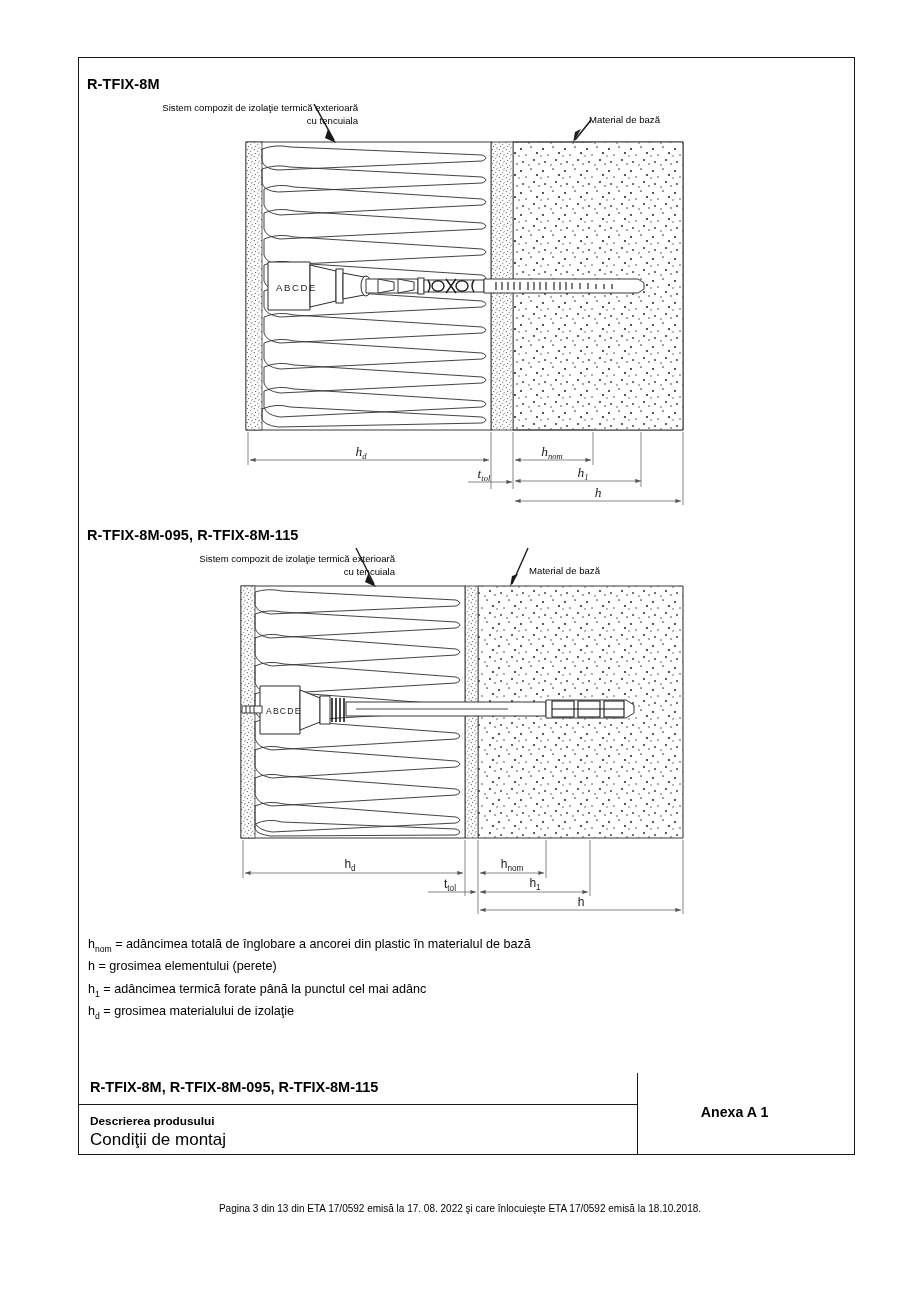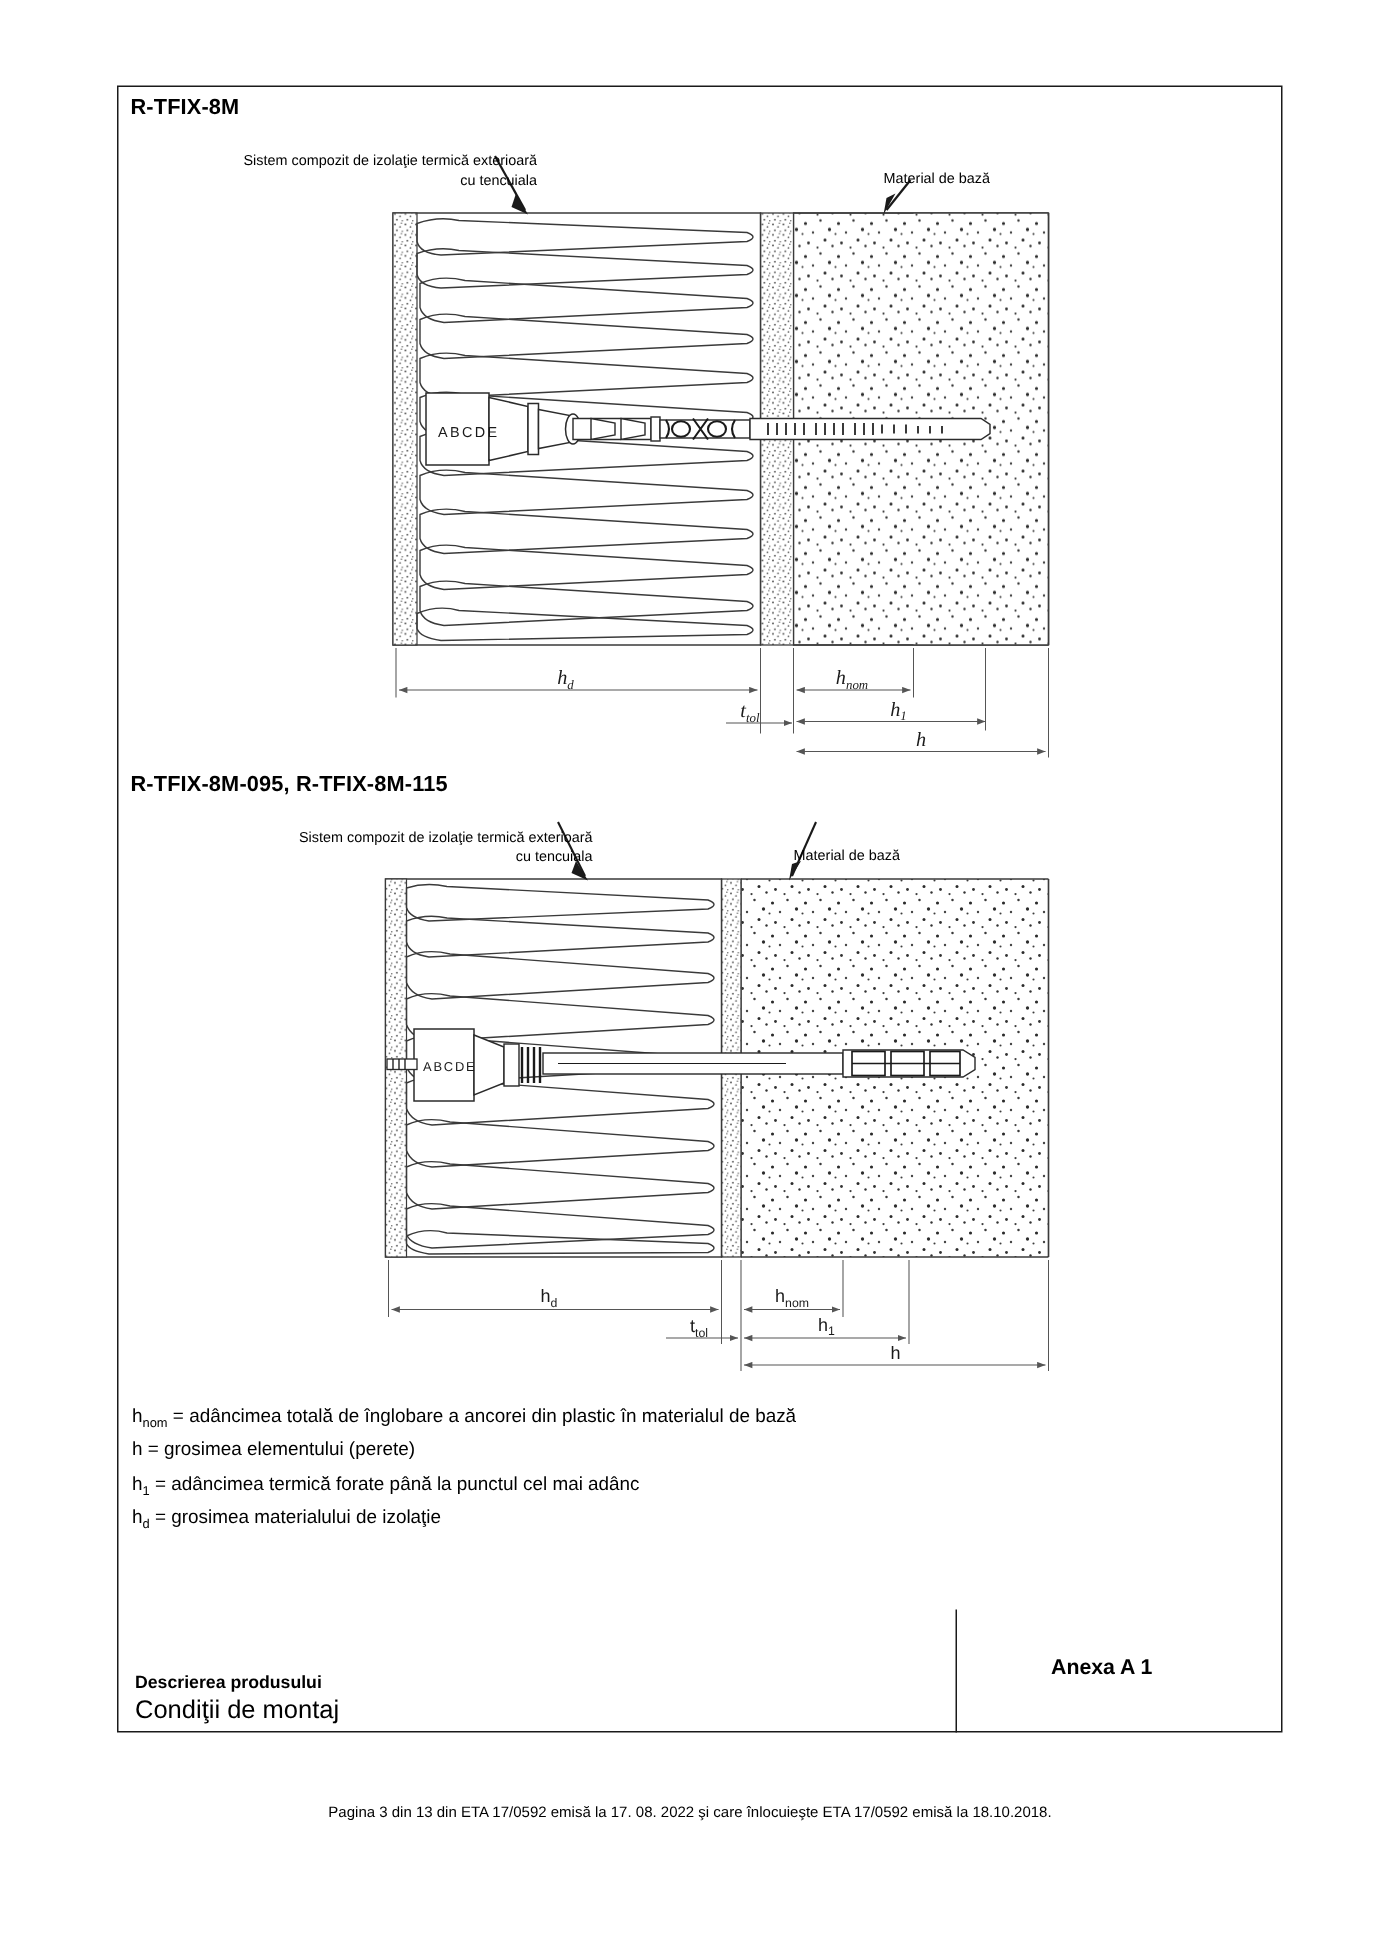--- a/index.html
+++ b/index.html
@@ -23,39 +23,40 @@
     box-sizing: border-box;
   }
 
   
   .sec-title {
     position: absolute;
     font-size: 14.5px;
     font-weight: bold;
     letter-spacing: 0.1px;
     white-space: nowrap;
+    margin-top: 12px;
   }
   #sec-title-1 { left: 87px; top: 64px; }
   #sec-title-2 { left: 87px; top: 515px; }
 
   
   .callout {
     position: absolute;
     font-size: 9.6px;
     line-height: 12.5px;
     text-align: right;
     white-space: nowrap;
   }
   #callout-etics-1 { left: 143px; top: 102px; width: 215px; }
   #callout-base-1  { left: 530px; top: 114px; width: 130px; }
   #callout-etics-2 { left: 180px; top: 553px; width: 215px; }
   #callout-base-2  { left: 470px; top: 565px; width: 130px; }
 
   
-  .diagram { position: absolute; margin-left: 16px; }
+  .diagram { position: absolute; }
   #diagram-1 { left: 78px; top: 57px; width: 777px; height: 455px; }
   #diagram-2 { left: 78px; top: 510px; width: 777px; height: 420px; }
 
   
   .legend-block {
     position: absolute;
     left: 88px; top: 936px;
     width: 660px;
     font-size: 12.6px;
     line-height: 17.8px;
@@ -439,20 +440,23 @@
   <div class="legend-row">
     <span>h</span><sub>1</sub><span> = adâncimea termică forate până la punctul cel mai adânc</span>
   </div>
   <div class="legend-row">
     <span>h</span><sub>d</sub><span> = grosimea materialului de izolaţie</span>
   </div>
 </div>
 
 <div class="titleblock">
   <div class="tb-left">
+    <div class="tb-left-top">
+      <div class="tb-prodcodes">R-TFIX-8M, R-TFIX-8M-095, R-TFIX-8M-115</div>
+    </div>
     <div class="tb-left-bot">
       <div class="tb-desc">Descrierea produsului</div>
       <div class="tb-sub">Condiţii de montaj</div>
     </div>
   </div>
   <div class="tb-right">
     <div class="tb-annex">Anexa A 1</div>
   </div>
 </div>
 

